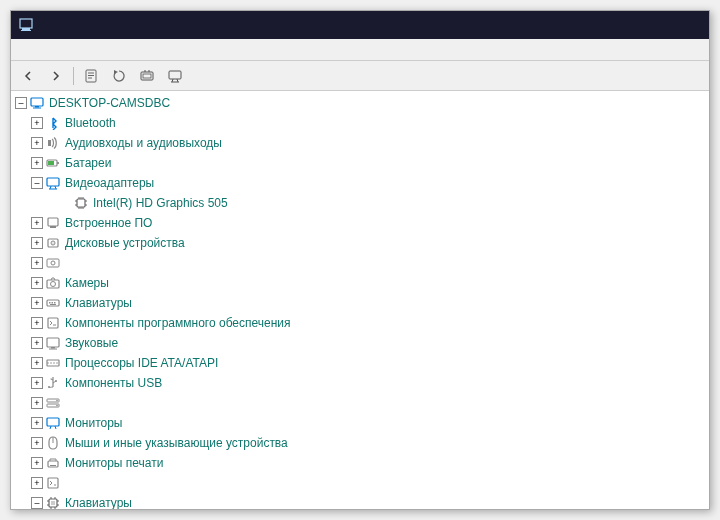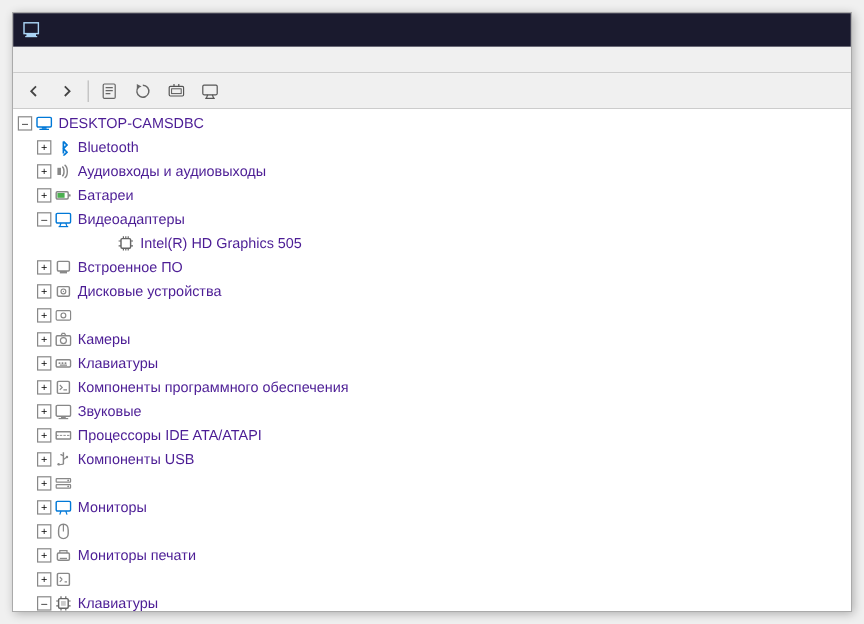--- a/index.html
+++ b/index.html
@@ -114,21 +114,21 @@
       display: flex;
       align-items: center;
       height: 20px;
       padding-left: 4px;
       cursor: pointer;
       white-space: nowrap;
       user-select: none;
     }
     .tree-item.root { padding-left: 4px; }
     .tree-item.level1 { padding-left: 20px; }
-    .tree-item.level2 { padding-left: 48px; margin-left: 24px; }
+    .tree-item.level2 { padding-left: 48px; }
     .expand-btn {
       width: 12px;
       height: 12px;
       border: 1px solid #888;
       background: #fff;
       display: inline-flex;
       align-items: center;
       justify-content: center;
       font-size: 9px;
       margin-right: 2px;
@@ -143,21 +143,21 @@
       width: 16px;
       height: 16px;
       margin-right: 4px;
       flex-shrink: 0;
       display: flex;
       align-items: center;
       justify-content: center;
     }
     .item-label {
       font-size: 12px;
-      color: #4c1d95;
+      color: #0f766e;
     }
   </style>
 </head>
 <body>
 
 <div class="window">
 
   <div class="title-bar">
     <div class="title-bar-left">
       <svg width="14" height="14" viewBox="0 0 14 14">
@@ -425,20 +425,21 @@
     <span class="item-label">Мониторы</span>
   </div>
         <div class="tree-item level1">
     <span class="expand-btn">+</span>
     <span class="item-icon">
             <svg width="14" height="14" viewBox="0 0 14 14">
               <path d="M7 1C4 1 3 3 3 6v3c0 2 1.5 4 4 4s4-2 4-4V6C11 3 10 1 7 1z" fill="none" stroke="#888" stroke-width="1.2"></path>
               <line x1="7" y1="1" x2="7" y2="7" stroke="#888" stroke-width="1"></line>
             </svg>
           </span>
+    <span class="item-label">Мыши и иные указывающие устройства</span>
   </div>
         <div class="tree-item level1">
     <span class="expand-btn">+</span>
     <span class="item-icon">
             <svg width="14" height="14" viewBox="0 0 14 14">
               <rect x="2" y="5" width="10" height="6" rx="1" fill="none" stroke="#888" stroke-width="1.2"></rect>
               <path d="M4 5V3h6v2" fill="none" stroke="#888" stroke-width="1"></path>
               <rect x="4" y="9" width="6" height="1" fill="#888"></rect>
             </svg>
           </span>

